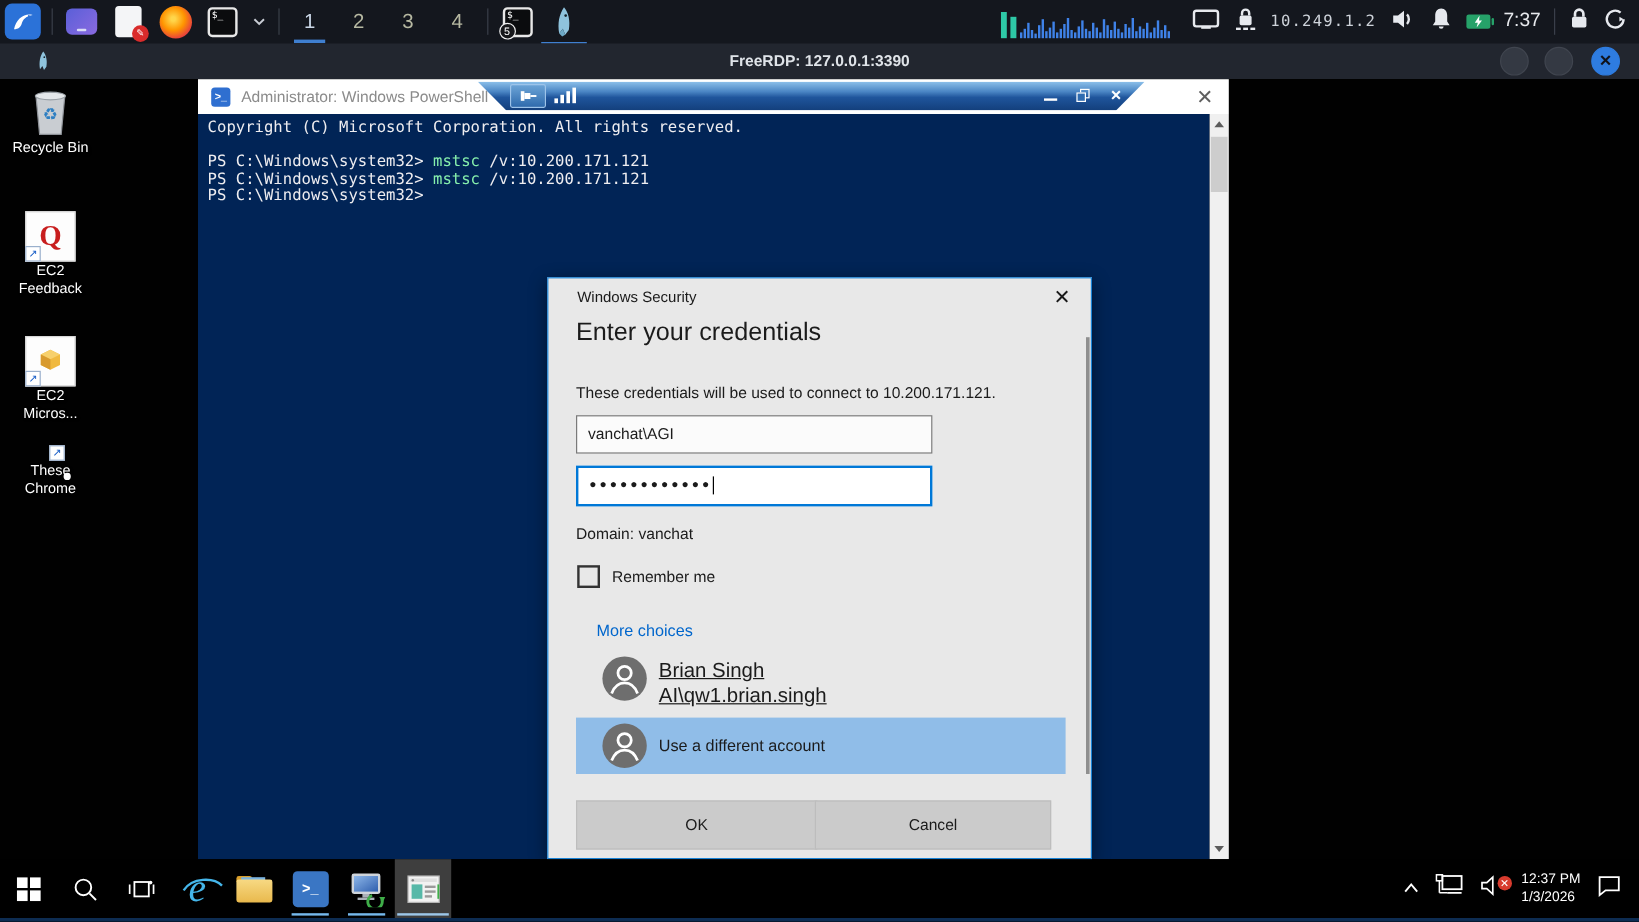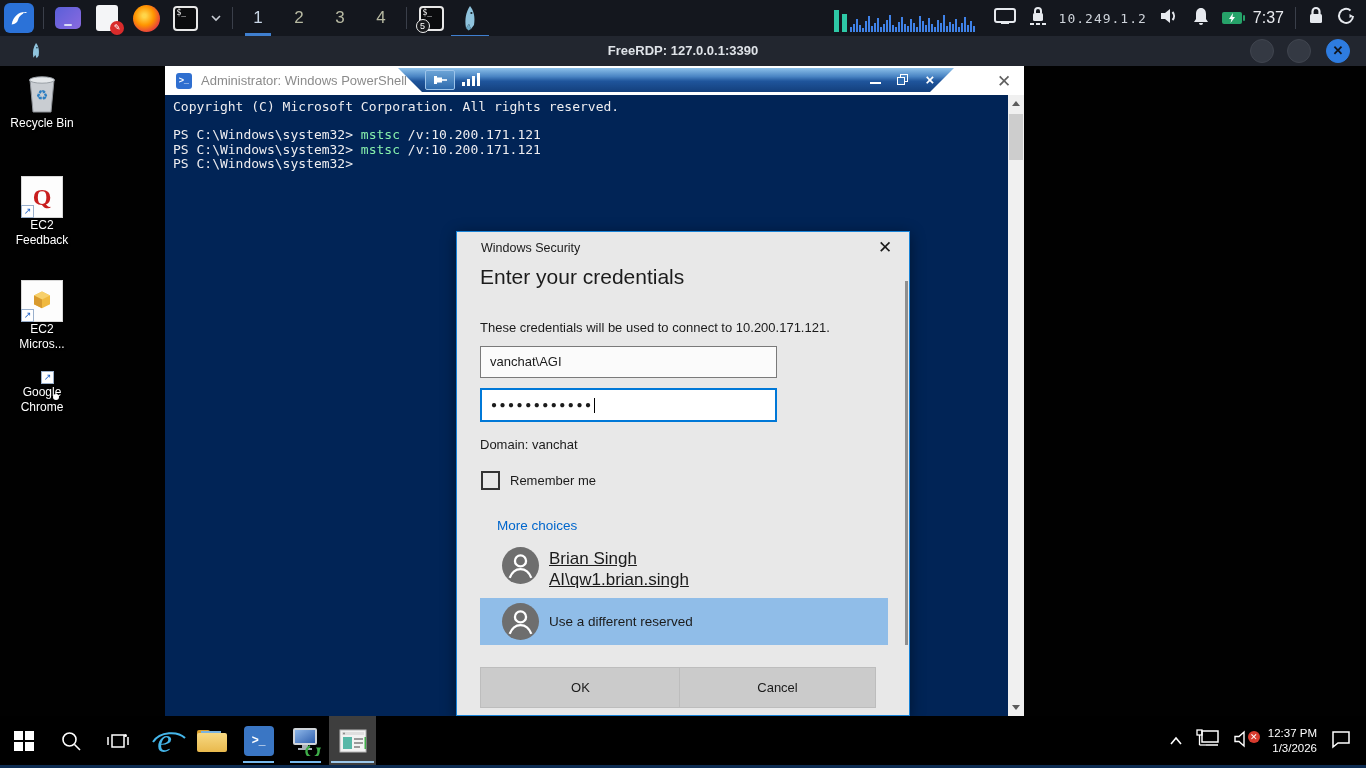--- a/index.html
+++ b/index.html
@@ -98,21 +98,21 @@
   .dbtn { position:absolute; top:435px; height:41px; background:#cbcbcb; border:1px solid #bdbdbd; font-size:13px; color:#1b1b1b; text-align:center; line-height:29px; cursor:pointer; font-family:"Liberation Sans",sans-serif; }
   .dlg-sb { position:absolute; left:448px; top:49px; width:3px; height:364px; background:#8f8f8f; }
 
   
   .taskbar { position:absolute; left:0; top:716px; width:1366px; height:52px; background:#000; border-bottom:3px solid #0d2c52; display:flex; align-items:stretch; }
   .tk-btn { position:relative; width:47px; display:flex; align-items:center; justify-content:center; cursor:pointer; }
   .tk-btn.running::after { content:""; position:absolute; left:8px; right:8px; bottom:2px; height:2px; background:#76b9ed; }
   .tk-btn.activewin { background:#3e3e3e; }
   .tk-btn.activewin::after { content:""; position:absolute; left:2px; right:2px; bottom:2px; height:2px; background:#9cc7ea; }
   .tray { margin-left:auto; display:flex; align-items:center; gap:13px; padding-right:14px; }
-  .tk-clock { color:#fff; font-size:11.5px; line-height:15px; text-align:right; cursor:pointer; }
+  .tk-clock { color:#fff; font-size:11.5px; line-height:15px; text-align:left; cursor:pointer; }
   .psq { width:30px; height:30px; background:#3a76c4; border-radius:4px; color:#fff; font-size:12px; font-weight:bold; text-align:center; line-height:28px; }
   .ie-e { font-size:33px; color:#45b6ea; font-family:"Liberation Serif",serif; font-style:italic; line-height:30px; }
   .folder { position:relative; width:30px; height:22px; }
   .folder .back { position:absolute; left:0; top:0; width:13px; height:5px; background:#d99e2b; border-radius:2px 2px 0 0; }
   .folder .body { position:absolute; left:0; top:3px; width:30px; height:19px; background:linear-gradient(#f7d983,#e9b94d); border-radius:2px; }
   .folder .blue { position:absolute; left:4px; top:1px; width:20px; height:6px; background:#7ab3e0; }
 </style>
 </head>
 <body>
 
@@ -301,21 +301,21 @@
         <span class="shortcut">↗</span>
       </span>
       <span class="lbl">EC2</span>
       <span class="lbl">Micros...</span>
     </div>
     <div class="dicon" style="top:317px">
       <span style="position:relative">
         <span class="chrome"></span>
         <span class="shortcut">↗</span>
       </span>
-      <span class="lbl" style="margin-top:2px">Google</span>
+      <span class="lbl" style="margin-top:2px">These</span>
       <span class="lbl">Chrome</span>
     </div>
   </div>
 
   <div class="ps-window">
     <div class="ps-titlebar">
       <span class="ps-ticon">&gt;_</span>
       <span class="ps-title">Administrator: Windows PowerShell</span>
       <span class="ps-close">✕</span>
     </div>
@@ -386,21 +386,21 @@
       </span>
     </div>
 
     <div class="acct2">
       <span class="avatar">
         <svg width="37" height="37" viewBox="0 0 24 24">
             <circle cx="12" cy="9" r="3.6" fill="none" stroke="#fff" stroke-width="1.5"></circle>
             <path d="M5 20 c1.5-4 4-5.7 7-5.7 s5.5 1.7 7 5.7" fill="none" stroke="#fff" stroke-width="1.5"></path>
           </svg>
       </span>
-      <span class="nm">Use a different reserved</span>
+      <span class="nm">Use a different account</span>
     </div>
 
     <button class="dbtn" style="left:23px;width:201px">OK</button>
     <button class="dbtn" style="left:222px;width:197px">Cancel</button>
 
     <span class="dlg-sb"></span>
   </div>
 
   <div class="taskbar">
     <div class="tk-btn">

